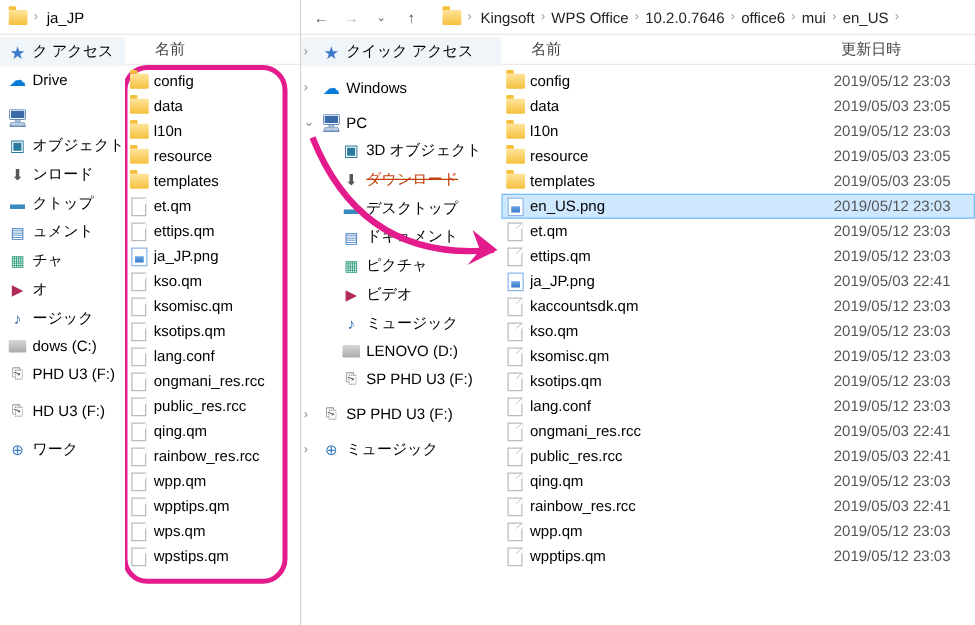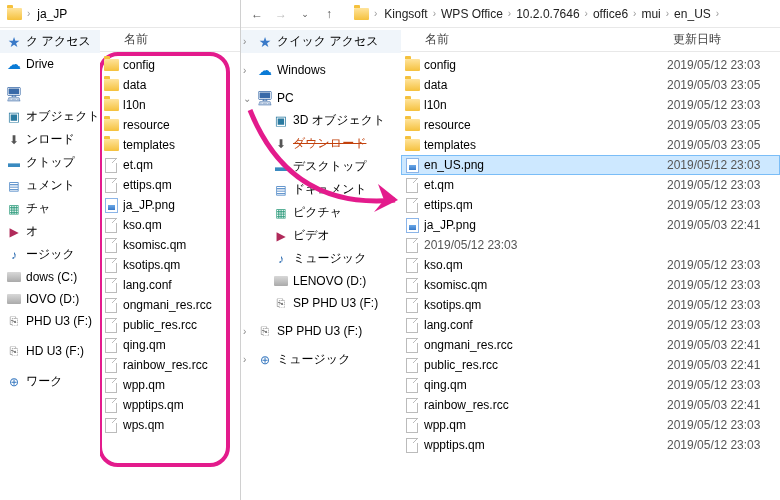--- a/index.html
+++ b/index.html
@@ -137,26 +137,20 @@
             <span>ージック</span>
           </div>
           <div class="sb-item">
             <span class="sb-icon">
               <span class="ic-drive"></span>
             </span>
             <span>dows (C:)</span>
           </div>
           <div class="sb-item">
             <span class="sb-icon">
-              <span class="ic-drive"></span>
-            </span>
-            <span>IOVO (D:)</span>
-          </div>
-          <div class="sb-item">
-            <span class="sb-icon">
               <span class="ic-usb">⎘</span>
             </span>
             <span>PHD U3 (F:)</span>
           </div>
           <div style="height: 8px;"></div>
           <div class="sb-item">
             <span class="sb-icon">
               <span class="ic-usb">⎘</span>
             </span>
             <span>HD U3 (F:)</span>
@@ -281,20 +275,26 @@
               <span class="f-icon">
                 <span class="ic-file"></span>
               </span>
               <span class="f-name">wpptips.qm</span>
             </div>
             <div class="filerow">
               <span class="f-icon">
                 <span class="ic-file"></span>
               </span>
               <span class="f-name">wps.qm</span>
+            </div>
+            <div class="filerow">
+              <span class="f-icon">
+                <span class="ic-file"></span>
+              </span>
+              <span class="f-name">wpstips.qm</span>
             </div>
           </div>
       </div>
     </div>
   </div>
 
   <div class="right-pane">
     <div class="topbar">
       <span class="nav-btn">←</span>
       <span class="nav-btn disabled">→</span>
@@ -491,20 +491,21 @@
               <span class="f-icon">
                 <span class="ic-png"></span>
               </span>
               <span class="f-name">ja_JP.png</span>
               <span class="f-date">2019/05/03 22:41</span>
             </div>
             <div class="filerow">
               <span class="f-icon">
                 <span class="ic-file"></span>
               </span>
+              <span class="f-name">kaccountsdk.qm</span>
               <span class="f-date">2019/05/12 23:03</span>
             </div>
             <div class="filerow">
               <span class="f-icon">
                 <span class="ic-file"></span>
               </span>
               <span class="f-name">kso.qm</span>
               <span class="f-date">2019/05/12 23:03</span>
             </div>
             <div class="filerow">

